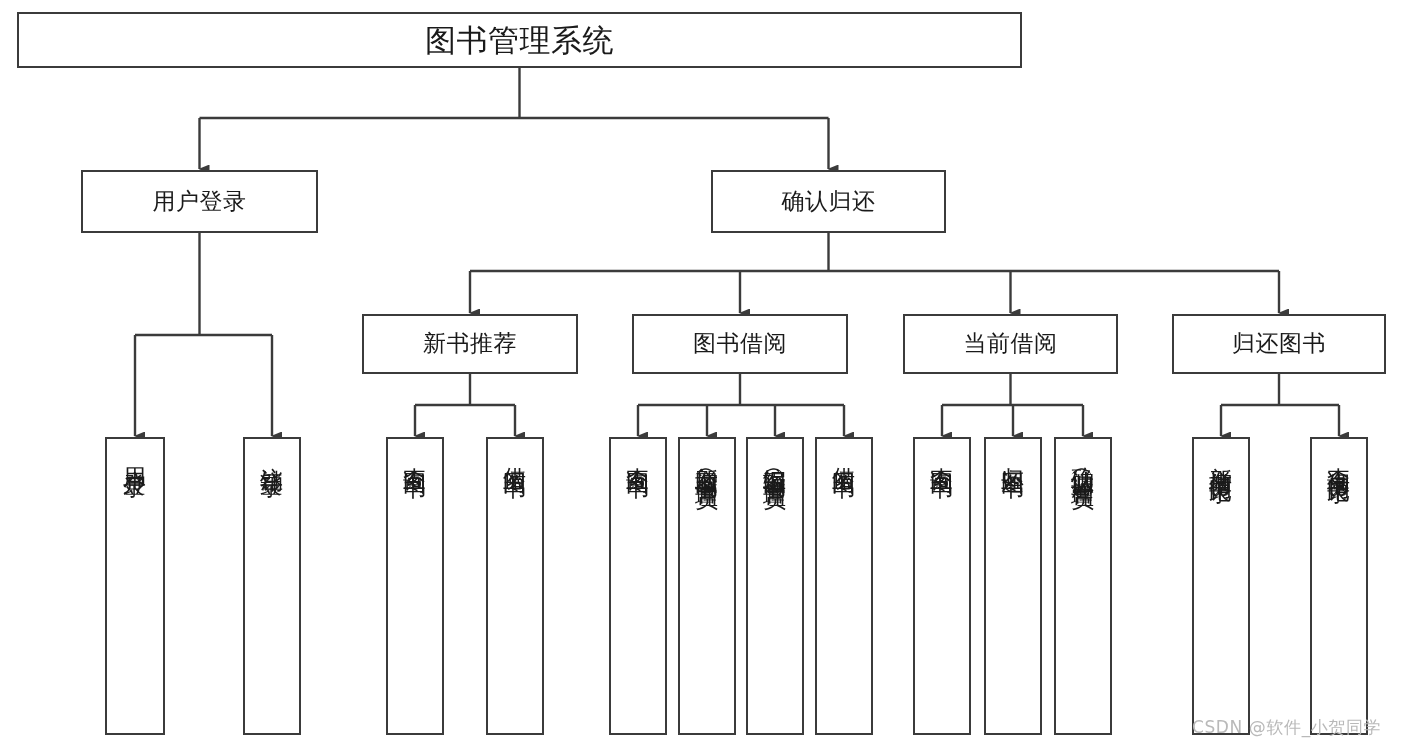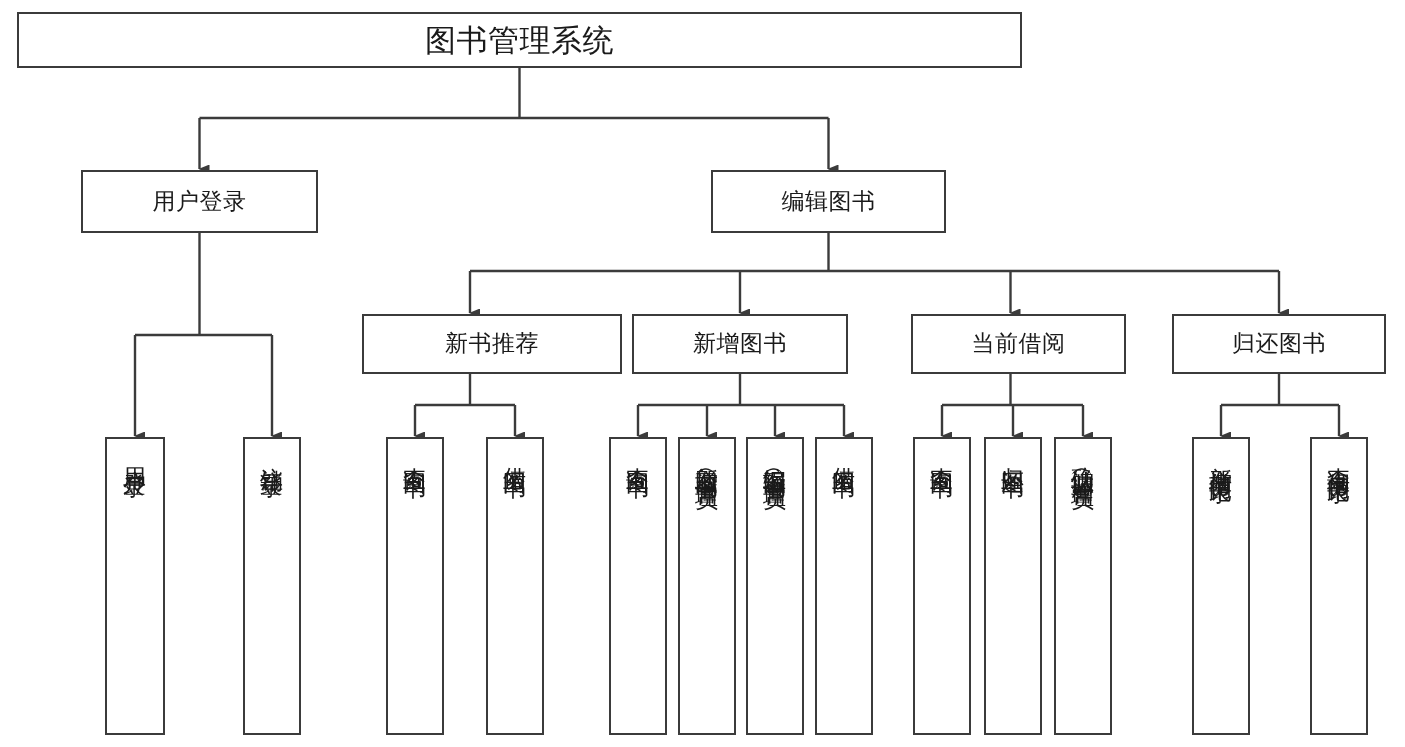--- a/index.html
+++ b/index.html
@@ -118,29 +118,29 @@
   </svg>
 
   <div id="node-layer">
       <div class="node-box horizontal root" style="left: 17px; top: 12px; width: 1005px; height: 56px;">
         <span class="node-label">图书管理系统</span>
       </div>
       <div class="node-box horizontal" style="left: 81px; top: 170px; width: 237px; height: 63px;">
         <span class="node-label">用户登录</span>
       </div>
       <div class="node-box horizontal" style="left: 711px; top: 170px; width: 235px; height: 63px;">
-        <span class="node-label">编辑图书</span>
+        <span class="node-label">确认归还</span>
       </div>
-      <div class="node-box horizontal" style="left: 362px; top: 314px; width: 260px; height: 60px;">
+      <div class="node-box horizontal" style="left: 362px; top: 314px; width: 216px; height: 60px;">
         <span class="node-label">新书推荐</span>
       </div>
       <div class="node-box horizontal" style="left: 632px; top: 314px; width: 216px; height: 60px;">
-        <span class="node-label">新增图书</span>
+        <span class="node-label">图书借阅</span>
       </div>
-      <div class="node-box horizontal" style="left: 903px; top: 314px; width: 215px; height: 60px; margin-left: 8px;">
+      <div class="node-box horizontal" style="left: 903px; top: 314px; width: 215px; height: 60px;">
         <span class="node-label">当前借阅</span>
       </div>
       <div class="node-box horizontal" style="left: 1172px; top: 314px; width: 214px; height: 60px;">
         <span class="node-label">归还图书</span>
       </div>
       <div class="node-box vertical" style="left: 105px; top: 437px; width: 60px; height: 298px;">
         <span class="node-label">用户登录</span>
       </div>
       <div class="node-box vertical" style="left: 243px; top: 437px; width: 58px; height: 298px;">
         <span class="node-label">注销登录</span>
@@ -173,14 +173,15 @@
         <span class="node-label">确认归还（管理员）</span>
       </div>
       <div class="node-box vertical" style="left: 1192px; top: 437px; width: 58px; height: 298px;">
         <span class="node-label">新增借阅记录</span>
       </div>
       <div class="node-box vertical" style="left: 1310px; top: 437px; width: 58px; height: 298px;">
         <span class="node-label">查询借阅记录</span>
       </div>
     </div>
 
+  <div class="watermark" style="left: 1192px; top: 716px;">CSDN @软件_小贺同学</div>
 
 </div>
 
 </body></html>

